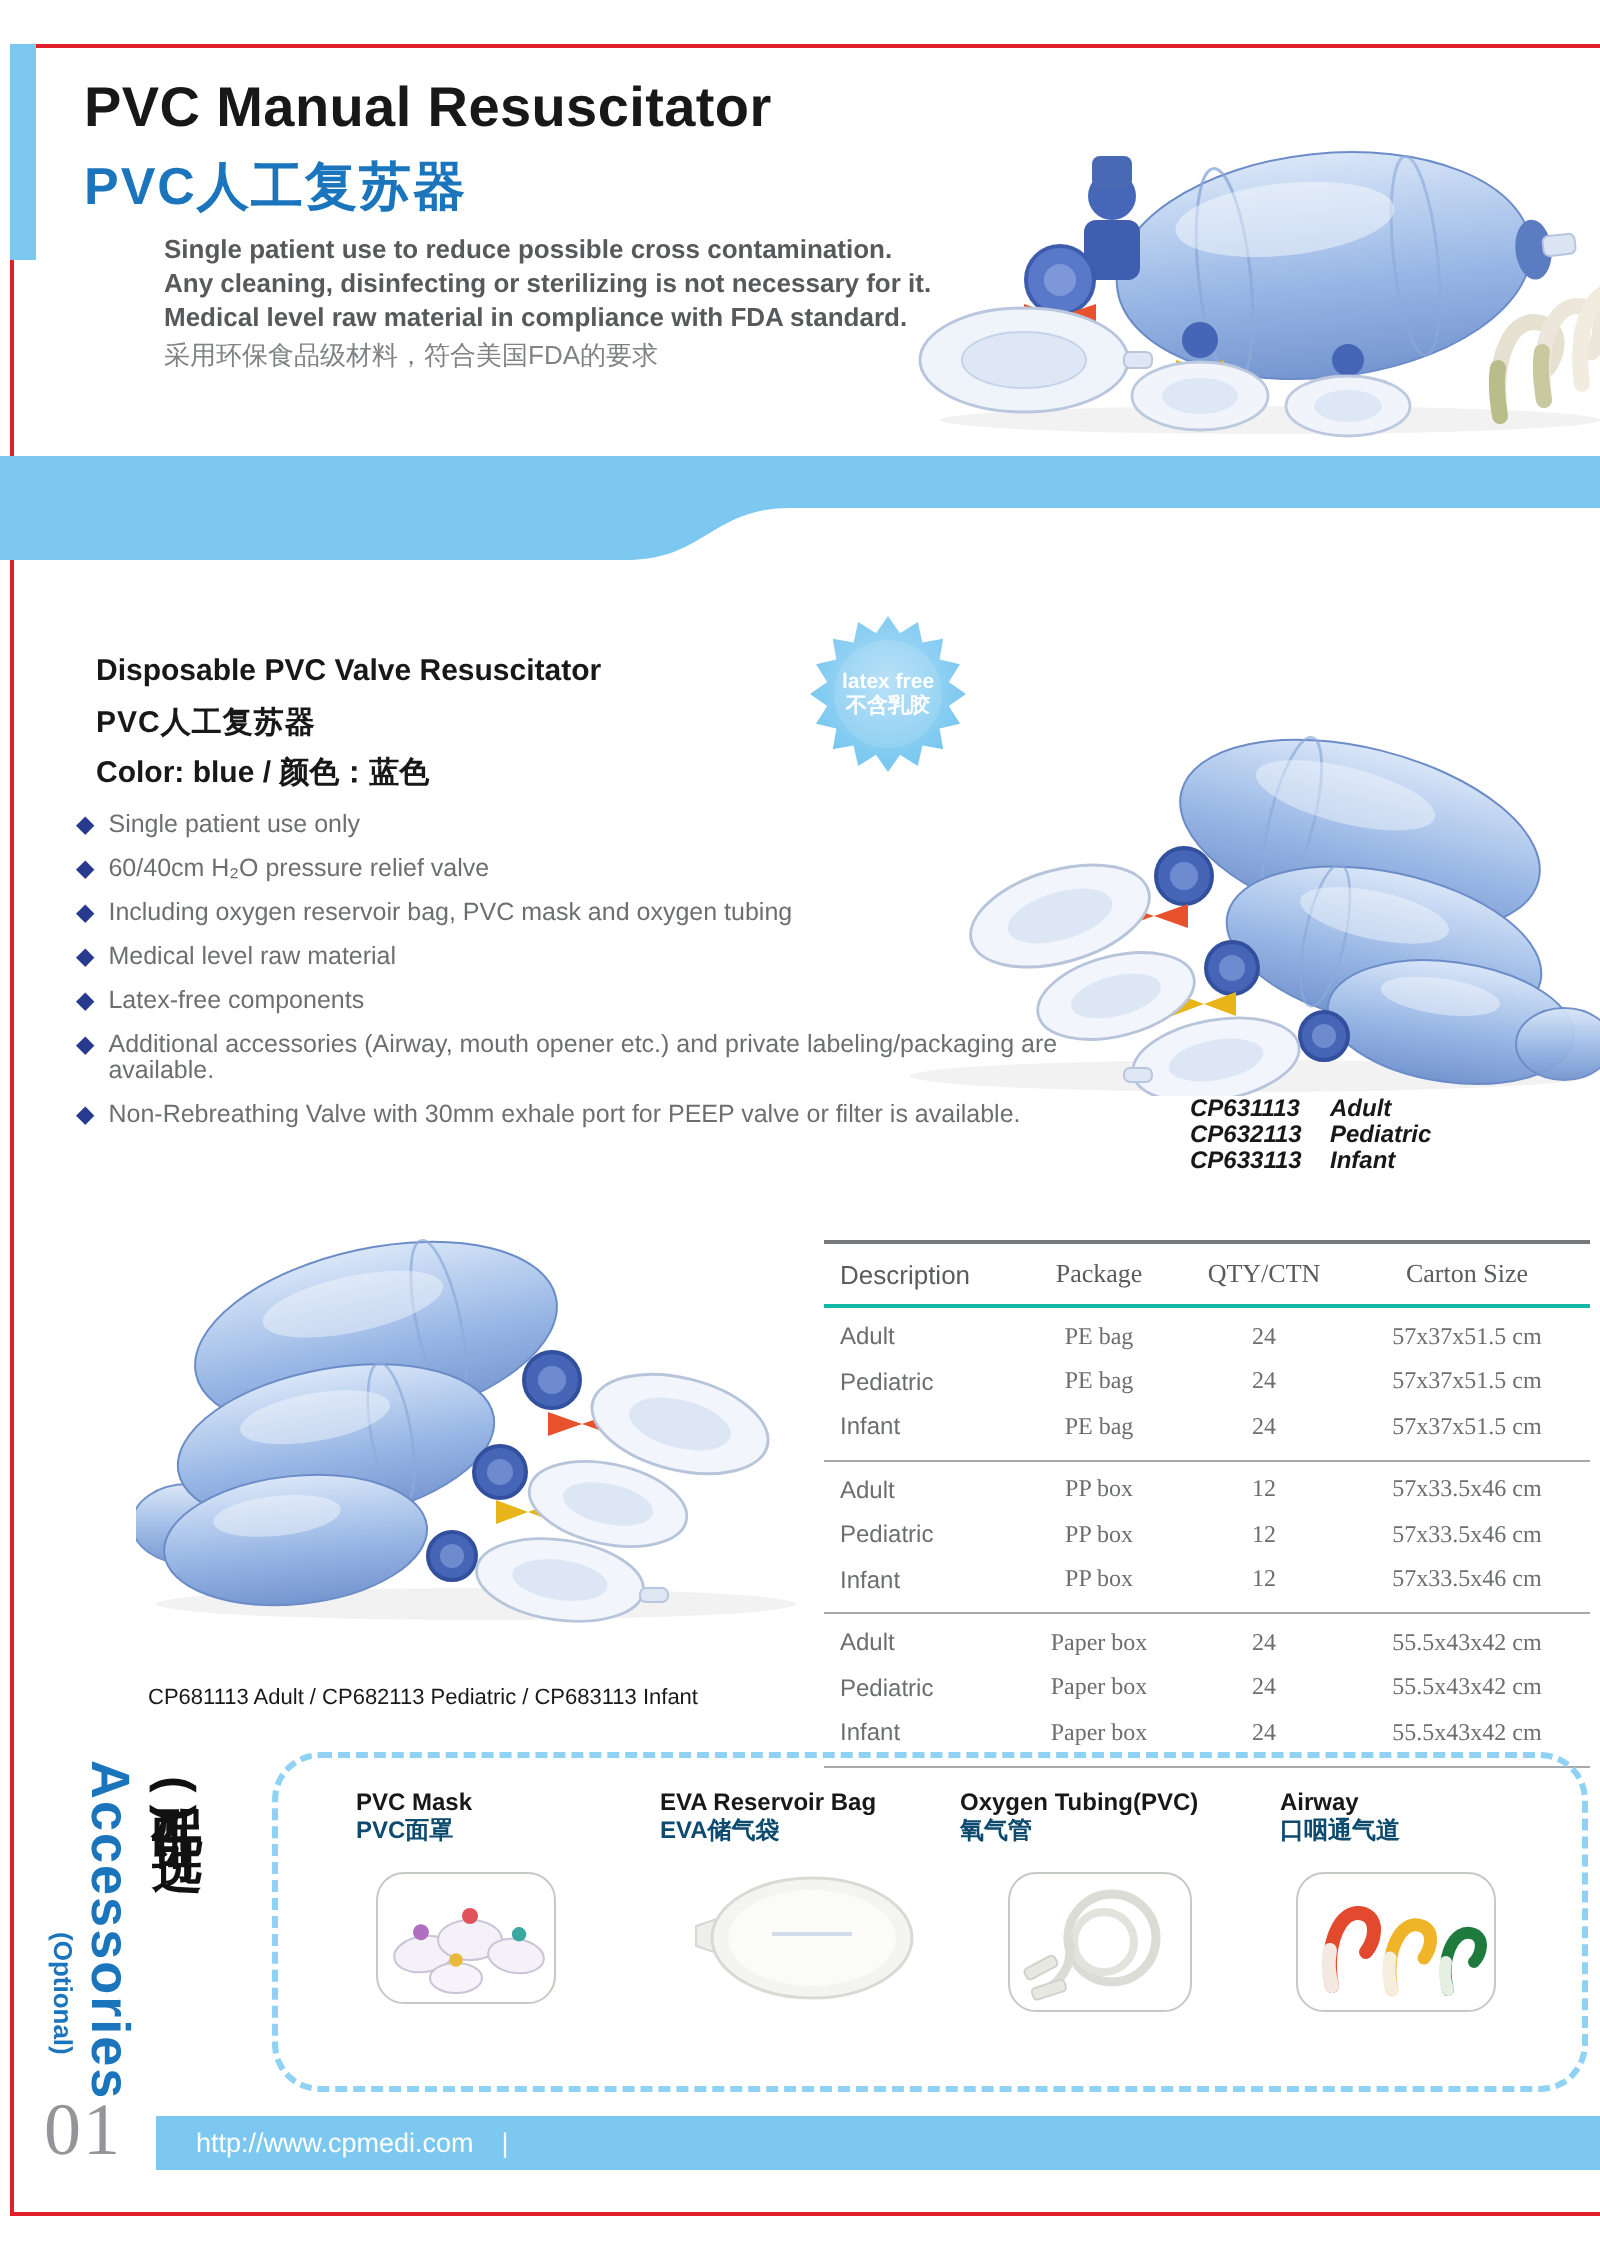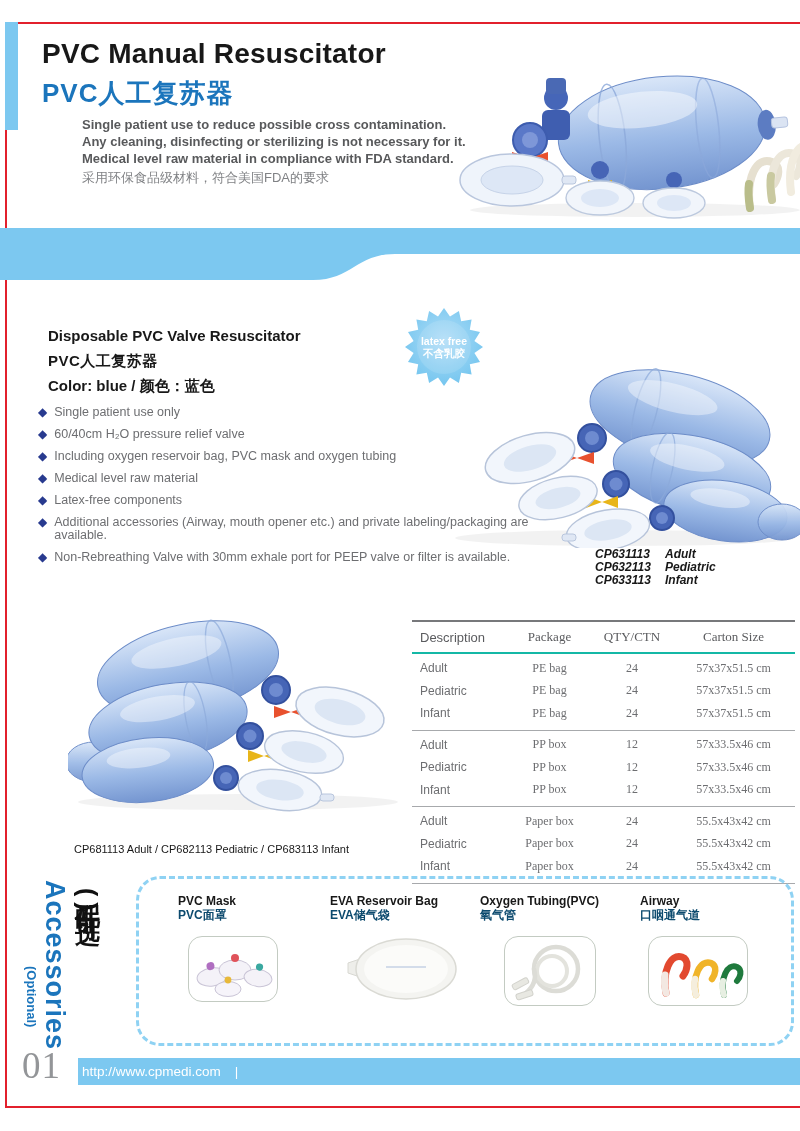--- a/index.html
+++ b/index.html
@@ -63,21 +63,21 @@
   .acc-item{position:absolute;top:894px;text-align:left;}
   .acc-item .l1{font-size:12px;font-weight:700;color:#181818;line-height:14px;}
   .acc-item .l2{font-size:12px;font-weight:700;color:#0c4a6e;line-height:14px;}
   .acc-img{margin:14px auto 0 auto;background:#fff;border:1px solid #c3cbc2;border-radius:14px;
            display:flex;align-items:center;justify-content:center;}
   .acc-img.noborder{border:none;}
 
   
   .page-num{left:22px;top:1044px;font-size:37px;color:#939598;letter-spacing:1px;font-family:Liberation Serif, serif;}
   .url-bar{left:78px;top:1058px;right:0;height:27px;background:#7cc8f0;display:flex;align-items:center;
-           color:#ffffff;font-size:13.5px;padding-left:4px;box-sizing:border-box;}
+           color:#ffffff;font-size:13.5px;padding-left:20px;box-sizing:border-box;}
   .url-bar .sep{margin-left:14px;}
 </style>
 </head>
 <body>
 
 <div class="page">
 
   <div class="abs frame-top"></div>
   <div class="abs frame-left"></div>
   <div class="abs frame-bottom"></div>

